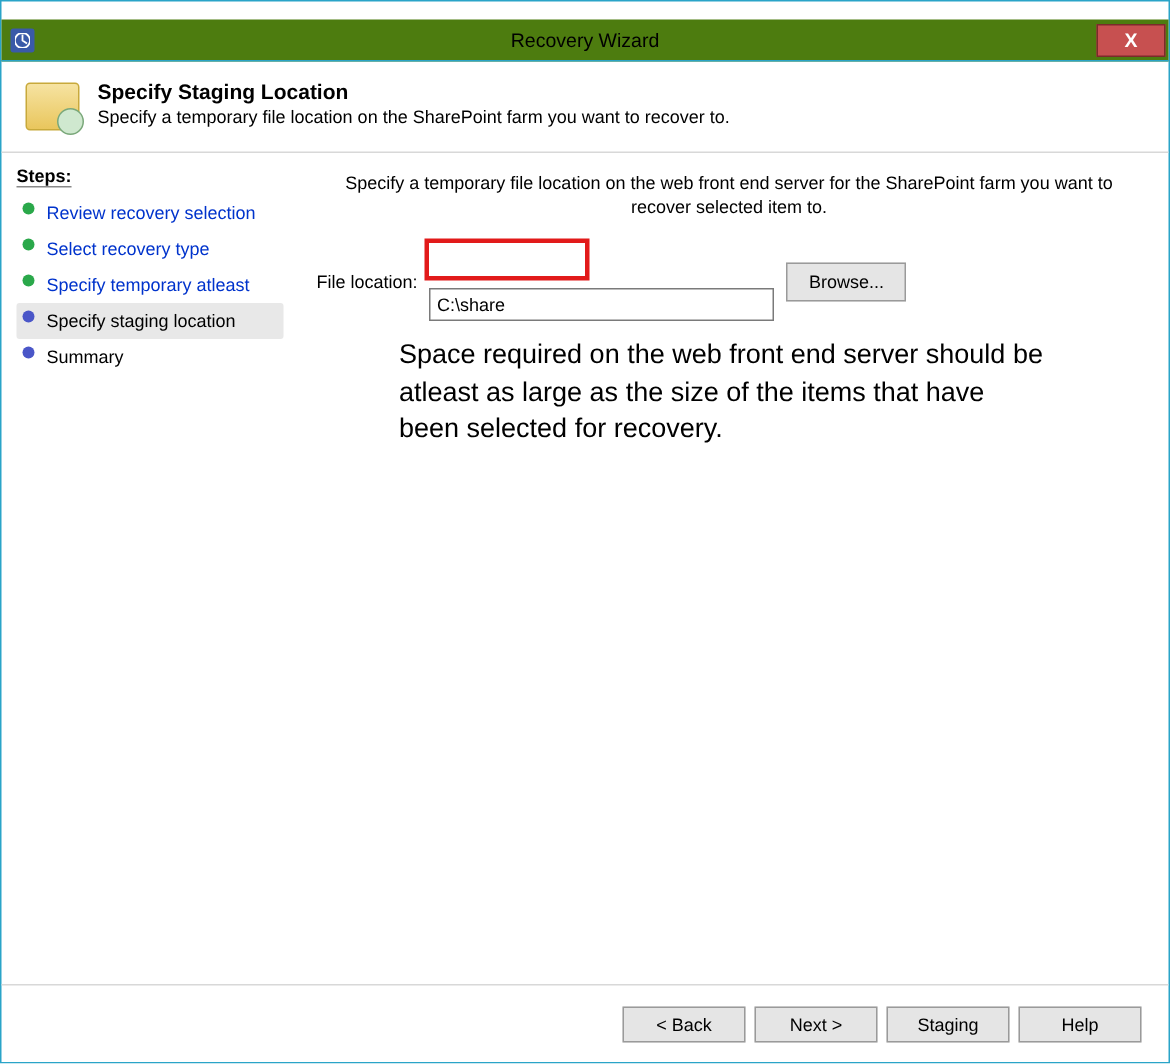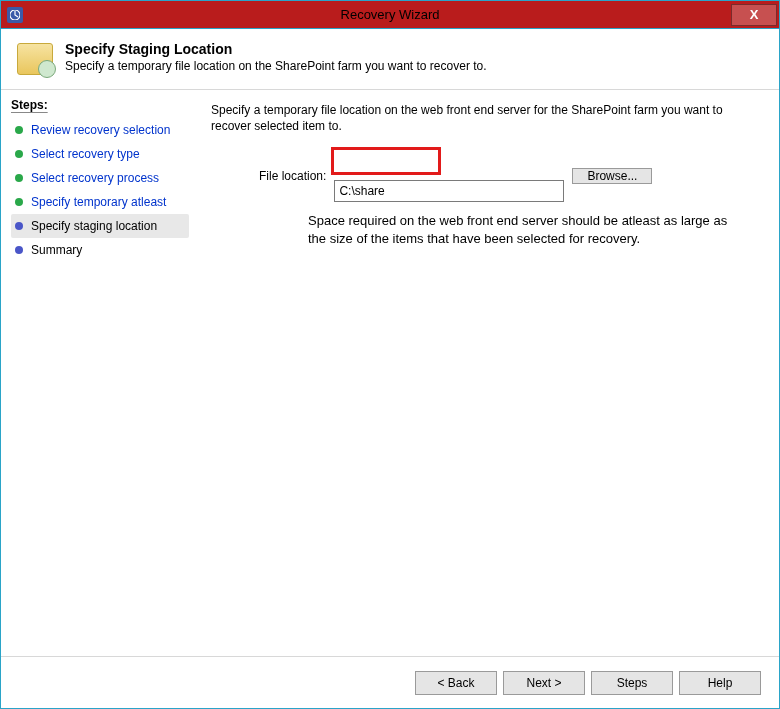--- a/index.html
+++ b/index.html
@@ -16,25 +16,26 @@
   }
   .window {
     width: 780px;
     height: 709px;
     display: flex;
     flex-direction: column;
     border: 1px solid #2aa4c8;
   }
   .titlebar {
     height: 28px;
-    background: #b91c1c;
+    background: #4d7c0f;
     display: flex;
     align-items: center;
     position: relative;
     border-bottom: 1px solid #2aa4c8;
+    margin-top: 12px;
   }
   .titlebar-icon {
     width: 16px;
     height: 16px;
     background: #3a5aa8;
     margin-left: 6px;
     border-radius: 2px;
     display:flex;
     align-items:center;
     justify-content:center;
@@ -115,21 +116,20 @@
   .sidebar-title{
     font-weight:bold;
     font-size:12px;
     margin-bottom:6px;
     text-decoration: underline;
     text-decoration-color: #888;
     text-underline-offset: 3px;
   }
   .step-item{
     display:flex;
-    align-items:center;
     padding: 5px 4px;
     font-size:12px;
     cursor: default;
     border-radius:2px;
   }
   .step-item .bullet{
     width:8px;
     height:8px;
     border-radius:50%;
     margin-right:8px;
@@ -146,31 +146,31 @@
   .main-pane{
     flex:1;
     padding: 12px 18px;
     display:flex;
     flex-direction:column;
   }
   .instruction{
     font-size:12px;
     line-height:1.35;
     margin-bottom:16px;
+    text-align:center;
   }
   .file-row{
     display:flex;
     align-items:center;
     gap:8px;
     margin-bottom:10px;
   }
   .file-label{
     font-size:12px;
     white-space:nowrap;
-    margin-left:48px;
   }
   .file-input-wrap{
     position:relative;
     display:inline-block;
   }
   .file-input{
     width: 230px;
     height:22px;
     border:1px solid #7a7a7a;
     padding: 2px 4px;
@@ -181,32 +181,32 @@
   .highlight-box{
     position:absolute;
     left:-3px;
     top:-3px;
     width:110px;
     height:28px;
     border:3px solid #e21a1a;
     pointer-events:none;
   }
   .browse-btn{
-    height:16px;
+    height:26px;
     padding: 0 14px;
     font-family:inherit;
     font-size:12px;
     background:#e5e5e5;
     border:1px solid #9a9a9a;
     cursor:pointer;
   }
   .space-note{
-    font-size:13px;
+    font-size:18px;
     line-height:1.35;
-    margin-left: 97px;
+    margin-left: 55px;
     max-width: 430px;
   }
   .footer{
     height:52px;
     border-top:1px solid #d8d8d8;
     display:flex;
     align-items:center;
     justify-content:flex-end;
     gap:6px;
     padding: 16px 18px;
@@ -252,24 +252,20 @@
       <div class="step-item step-completed">
         <span class="bullet bullet-completed"></span>
         <span>Review recovery selection</span>
       </div>
       <div class="step-item step-completed">
         <span class="bullet bullet-completed"></span>
         <span>Select recovery type</span>
       </div>
       <div class="step-item step-completed">
         <span class="bullet bullet-completed"></span>
-        <span>Select recovery process</span>
-      </div>
-      <div class="step-item step-completed">
-        <span class="bullet bullet-completed"></span>
         <span>Specify temporary atleast</span>
       </div>
       <div class="step-item step-current">
         <span class="bullet bullet-pending"></span>
         <span>Specify staging location</span>
       </div>
       <div class="step-item step-pending">
         <span class="bullet bullet-pending"></span>
         <span>Summary</span>
       </div>
@@ -288,17 +284,17 @@
       </div>
 
       <div class="space-note">Space required on the web front end server should be atleast as large as the size of the items that have been selected for recovery.</div>
     </div>
 
   </div>
 
   <div class="footer">
     <button>&lt; Back</button>
     <button>Next &gt;</button>
-    <button>Steps</button>
+    <button>Staging</button>
     <button>Help</button>
   </div>
 
 </div>
 
 </body></html>

